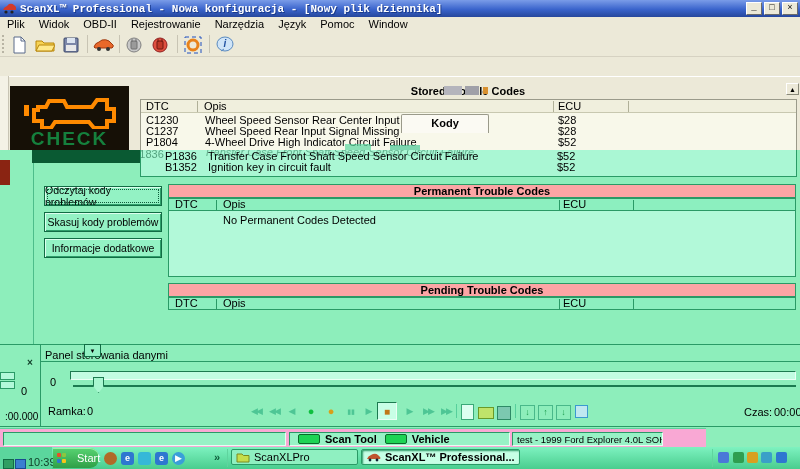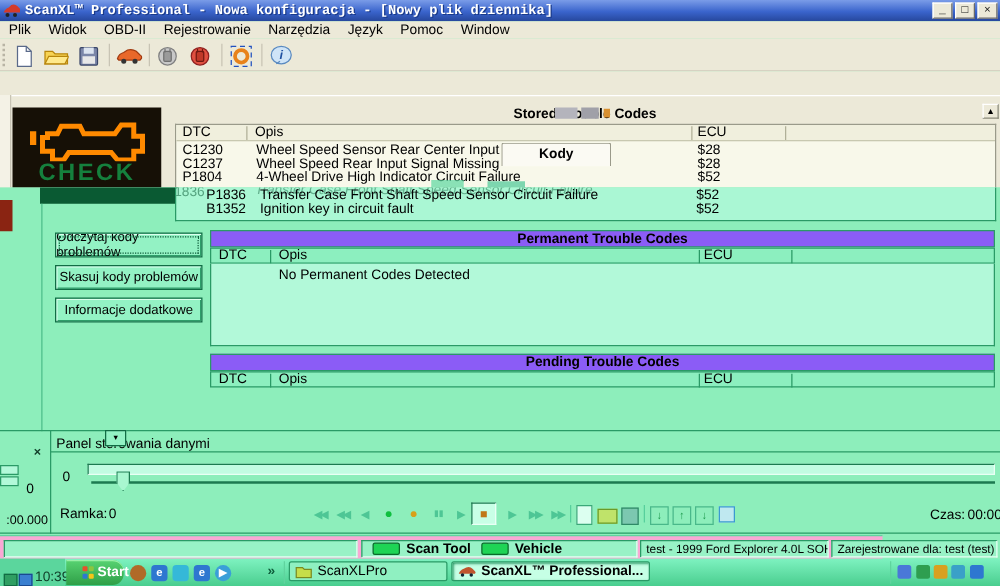--- a/index.html
+++ b/index.html
@@ -41,21 +41,21 @@
   .celltxt{position:absolute;line-height:11px;}
   .vline{position:absolute;width:1px;}
   .hline{position:absolute;height:1px;}
   
   .mil{left:10px;top:86px;width:119px;height:64px;background:#161006;overflow:hidden;}
   .mil-check{position:absolute;left:0;top:42px;width:119px;text-align:center;
     color:#15803d;font-size:19px;font-weight:bold;letter-spacing:2px;
     font-family:"Liberation Sans",sans-serif;}
   
   .green{left:0;top:150px;width:800px;height:278px;background:#8deebb;}
-  .gband-title{position:absolute;height:14px;background:#8b5cf6;border:1px solid #2a9a66;
+  .gband-title{position:absolute;height:14px;background:#fca5a5;border:1px solid #2a9a66;
     box-sizing:border-box;text-align:center;font-weight:bold;line-height:12px;}
   .ghead{position:absolute;height:13px;background:#8cefbf;border:1px solid #2a9a66;
     box-sizing:border-box;}
   .gbody{position:absolute;background:#b2f9d9;border:1px solid #2a9a66;border-top:none;
     box-sizing:border-box;}
   .gsep{position:absolute;top:1px;width:1px;height:11px;background:#2a9a66;}
   .btn{position:absolute;left:44px;width:118px;height:20px;background:#93f2c4;
     border:1px solid #116c44;box-shadow:inset 1px 1px 0 #dcffee,inset -1px -1px 0 #2f9e6a;
     display:flex;align-items:center;justify-content:center;font-size:10.5px;
     box-sizing:border-box;overflow:hidden;}
@@ -71,22 +71,22 @@
   .sfield{position:absolute;top:3px;height:14px;background:#98f2c6;border:1px solid;
     border-color:#2a9a66 #e6fff3 #e6fff3 #2a9a66;box-sizing:border-box;
     display:flex;align-items:center;overflow:hidden;}
   .led{width:20px;height:8px;background:#1ed455;border:1px solid #0a6a2a;
     border-radius:2px;margin-right:5px;flex:none;}
   
   .taskbar{left:0;top:447px;width:800px;height:22px;
     background:linear-gradient(#7ef2c0,#49cd8e);}
   .startbtn{position:absolute;left:53px;top:1px;width:46px;height:20px;
     border-radius:0 9px 9px 0;background:linear-gradient(#58d372,#2f9f47);
-    color:#fff;font-weight:bold;display:flex;align-items:center;gap:2px;
-    padding-left:13px;box-sizing:border-box;box-shadow:inset 0 1px 0 #9af0a8;}
+    color:#fff;font-weight:normal;display:flex;align-items:center;gap:10px;
+    padding-left:4px;box-sizing:border-box;box-shadow:inset 0 1px 0 #9af0a8;}
   .flag{width:10px;height:10px;display:grid;grid-template-columns:4px 4px;
     grid-gap:1px;flex:none;}
   .flag i{display:block;width:4px;height:4px;border-radius:1px;}
   .ql{position:absolute;top:5px;width:13px;height:13px;border-radius:3px;
     font-size:9px;color:#fff;text-align:center;line-height:13px;font-weight:bold;}
   .taskbtn{position:absolute;top:2px;height:16px;background:#8ff0c1;
     border:1px solid #2a9a66;border-radius:2px;display:flex;align-items:center;
     gap:4px;padding:0 4px;box-sizing:border-box;overflow:hidden;}
   .trayicon{position:absolute;top:5px;width:11px;height:11px;border-radius:2px;}
 </style>
@@ -353,21 +353,20 @@
 
   <div class="abs statusbar">
     <div class="sfield" style="left:3px;width:283px"></div>
     <div class="sfield" style="left:289px;width:221px;padding-left:8px">
       <span class="led"></span>
       <span style="font-weight:bold;margin-right:8px">Scan Tool</span>
       <span class="led"></span>
       <span style="font-weight:bold">Vehicle</span>
     </div>
     <div class="sfield nw" style="left:512px;width:151px;padding-left:4px;font-size:9.5px">test - 1999 Ford Explorer 4.0L SOHC</div>
-    <div class="sfield nw" style="left:665px;width:133px;padding-left:4px;font-size:9.5px">Zarejestrowane dla: test (test)</div>
   </div>
 
   <div class="abs taskbar">
 
     <div class="abs" style="left:0;top:0;width:52px;height:22px;background:#5bd69d">
       <div class="abs" style="left:3px;top:12px;width:9px;height:8px;background:#2f9e62;border:1px solid #116c44"></div>
       <div class="abs" style="left:15px;top:12px;width:9px;height:8px;background:#3a7fd0;border:1px solid #1a4a90"></div>
       <span class="abs nw" style="left:28px;top:9px;color:#11402a">10:39</span>
     </div>
     <div class="startbtn">

